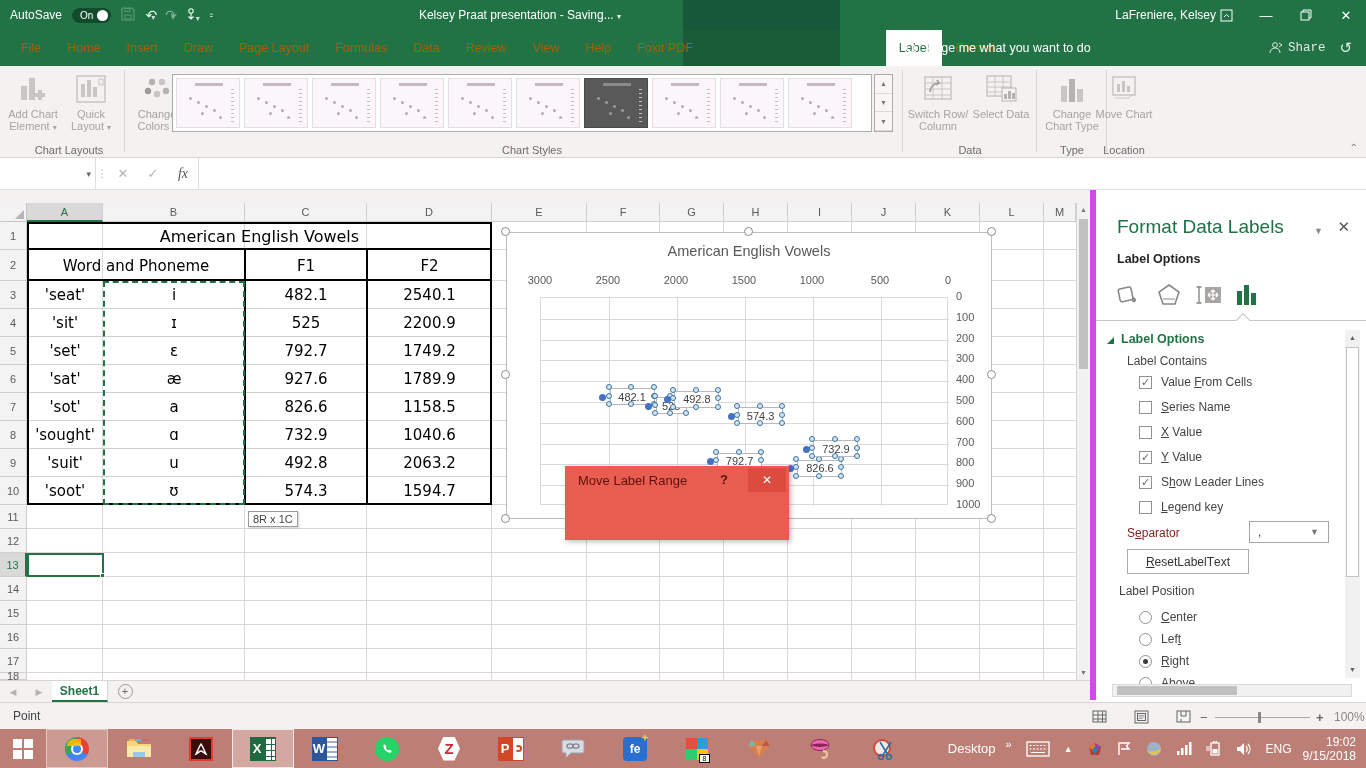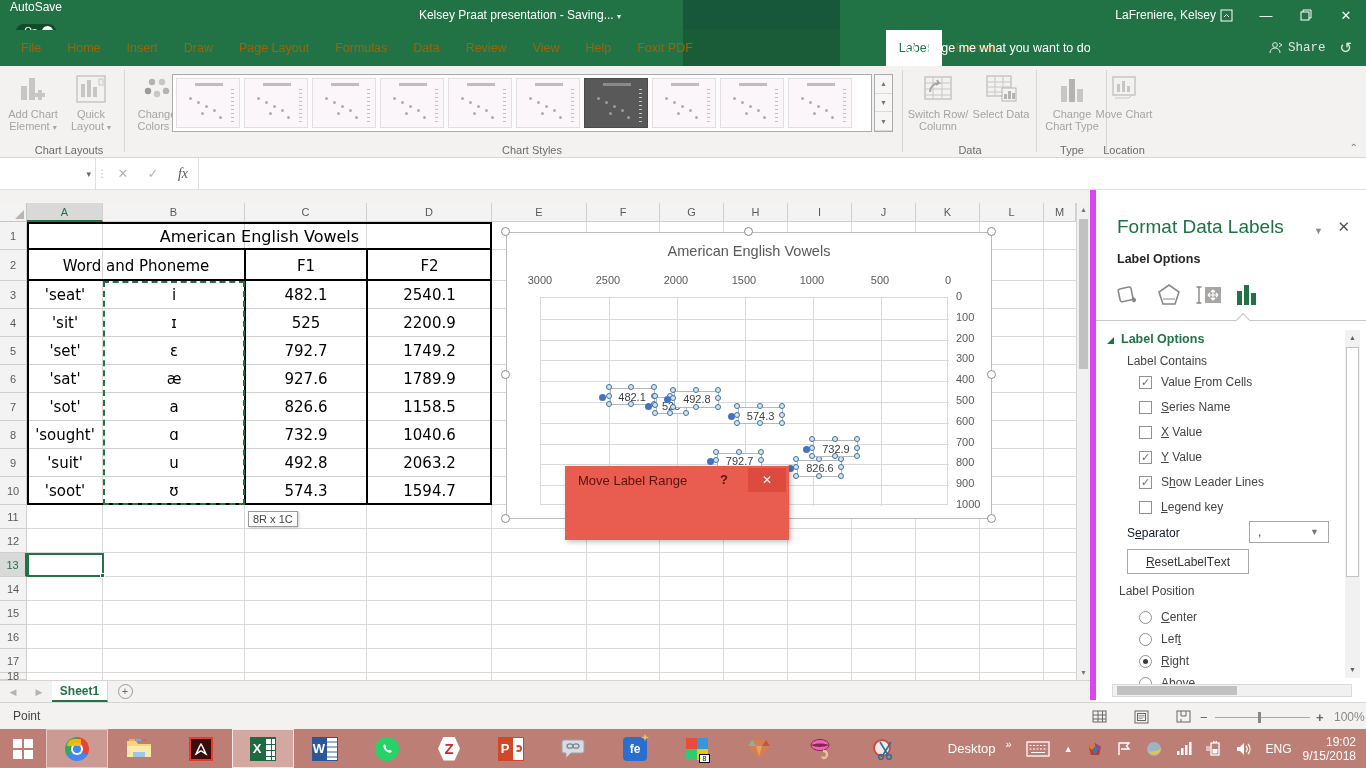--- a/index.html
+++ b/index.html
@@ -5,21 +5,21 @@
   * { margin:0; padding:0; box-sizing:border-box; }
   html,body { width:1366px; height:768px; overflow:hidden; }
   body { font-family:"Liberation Sans", sans-serif; }
   #screen { position:relative; width:1366px; height:768px; background:#fff; overflow:hidden; }
   .abs { position:absolute; }
 
   
   #titlebar { left:0; top:0; width:1366px; height:30px; background:#217346; color:#fff; font-size:12px; }
   #ctxblock-top { left:683px; top:0; width:157px; height:30px; background:#17573a; }
   #ctx-label { left:683px; top:0; width:157px; height:30px; line-height:30px; text-align:center; color:#e8f1ec; font-size:12px; }
-  .qat { display:flex; align-items:center; gap:10px; position:absolute; left:10px; top:0; height:30px;flex-direction:column; }
+  .qat { display:flex; align-items:center; gap:10px; position:absolute; left:10px; top:0; height:30px; }
   .autosave-pill { display:flex; align-items:center; gap:4px; background:#124b2c; border-radius:9px; padding:2px 3px 2px 8px; }
   .autosave-knob { width:11px; height:11px; border-radius:50%; background:#fff; }
   .qicon { color:#fff; font-size:14px; opacity:.95; }
   .qicon.dim { opacity:.45; }
   .tinycaret { font-size:8px; opacity:.8; margin-left:-6px; }
   #doc-title { top:0; height:30px; line-height:30px; left:370px; width:300px; text-align:center; color:#fff; font-size:12px; white-space:nowrap; }
   #user-name { top:0; height:30px; line-height:30px; right:150px; color:#fff; font-size:12px; }
   .wincontrols { position:absolute; right:0; top:0; height:30px; display:flex; }
   .winbtn { width:40px; height:30px; display:flex; align-items:center; justify-content:center; color:#fff; font-size:13px; }
 
@@ -117,21 +117,21 @@
   #pane-notch { position:absolute; left:142px; top:125px; width:10px; height:10px; background:#fff; border-left:1px solid #c8c6c4; border-top:1px solid #c8c6c4; transform:rotate(45deg); }
   #sec-tri { position:absolute; left:11px; top:147px; width:0; height:0; border-bottom:7px solid #217346; border-left:7px solid transparent; }
   #sec-label { position:absolute; left:25px; top:142px; color:#217346; font-size:12.5px; font-weight:bold; }
   #lbl-contains { position:absolute; left:31px; top:164px; color:#444; font-size:12px; }
   .chk-row { position:absolute; left:43px; display:flex; align-items:center; gap:9px; }
   .chk-box { width:13px; height:13px; border:1px solid #919191; background:#fff; display:flex; align-items:center; justify-content:center; font-size:11px; color:#6a6a6a; line-height:11px; }
   .chk-lab, .rad-lab { color:#444; font-size:12px; white-space:nowrap; }
   .rad-row { position:absolute; left:43px; display:flex; align-items:center; gap:9px; }
   .rad-circ { width:13px; height:13px; border:1px solid #919191; border-radius:50%; background:#fff; display:flex; align-items:center; justify-content:center; }
   .rad-dot { width:5px; height:5px; border-radius:50%; background:#3a3a3a; }
-  #sep-row { position:absolute; left:31px; top:336px; color:#0f172a; font-size:12px; }
+  #sep-row { position:absolute; left:31px; top:336px; color:#7f1d1d; font-size:12px; }
   #sep-drop { position:absolute; left:153px; top:331px; width:80px; height:22px; border:1px solid #a6a6a6; background:#fff; font-size:12px; color:#444; display:flex; align-items:center; }
   #sep-drop .v { flex:1; padding-left:8px; }
   #sep-drop .c { width:18px; color:#777; font-size:9px; }
   #reset-btn { position:absolute; left:31px; top:359px; width:122px; height:25px; border:1px solid #abaaaa; background:#fff; font-size:12px; color:#333; display:flex; align-items:center; justify-content:center; }
   #lbl-pos { position:absolute; left:23px; top:394px; color:#444; font-size:12px; }
   #pane-scroll { position:absolute; right:6px; top:140px; width:15px; height:348px; background:#f1f1f1; }
   #pane-scroll .arr { position:absolute; left:0; width:15px; height:16px; text-align:center; font-size:7px; color:#606060; line-height:16px; background:#f1f1f1; }
   #pane-scroll .thumbp { position:absolute; left:1px; top:17px; width:13px; height:230px; background:#fff; border:1px solid #c3c3c3; }
 
   

